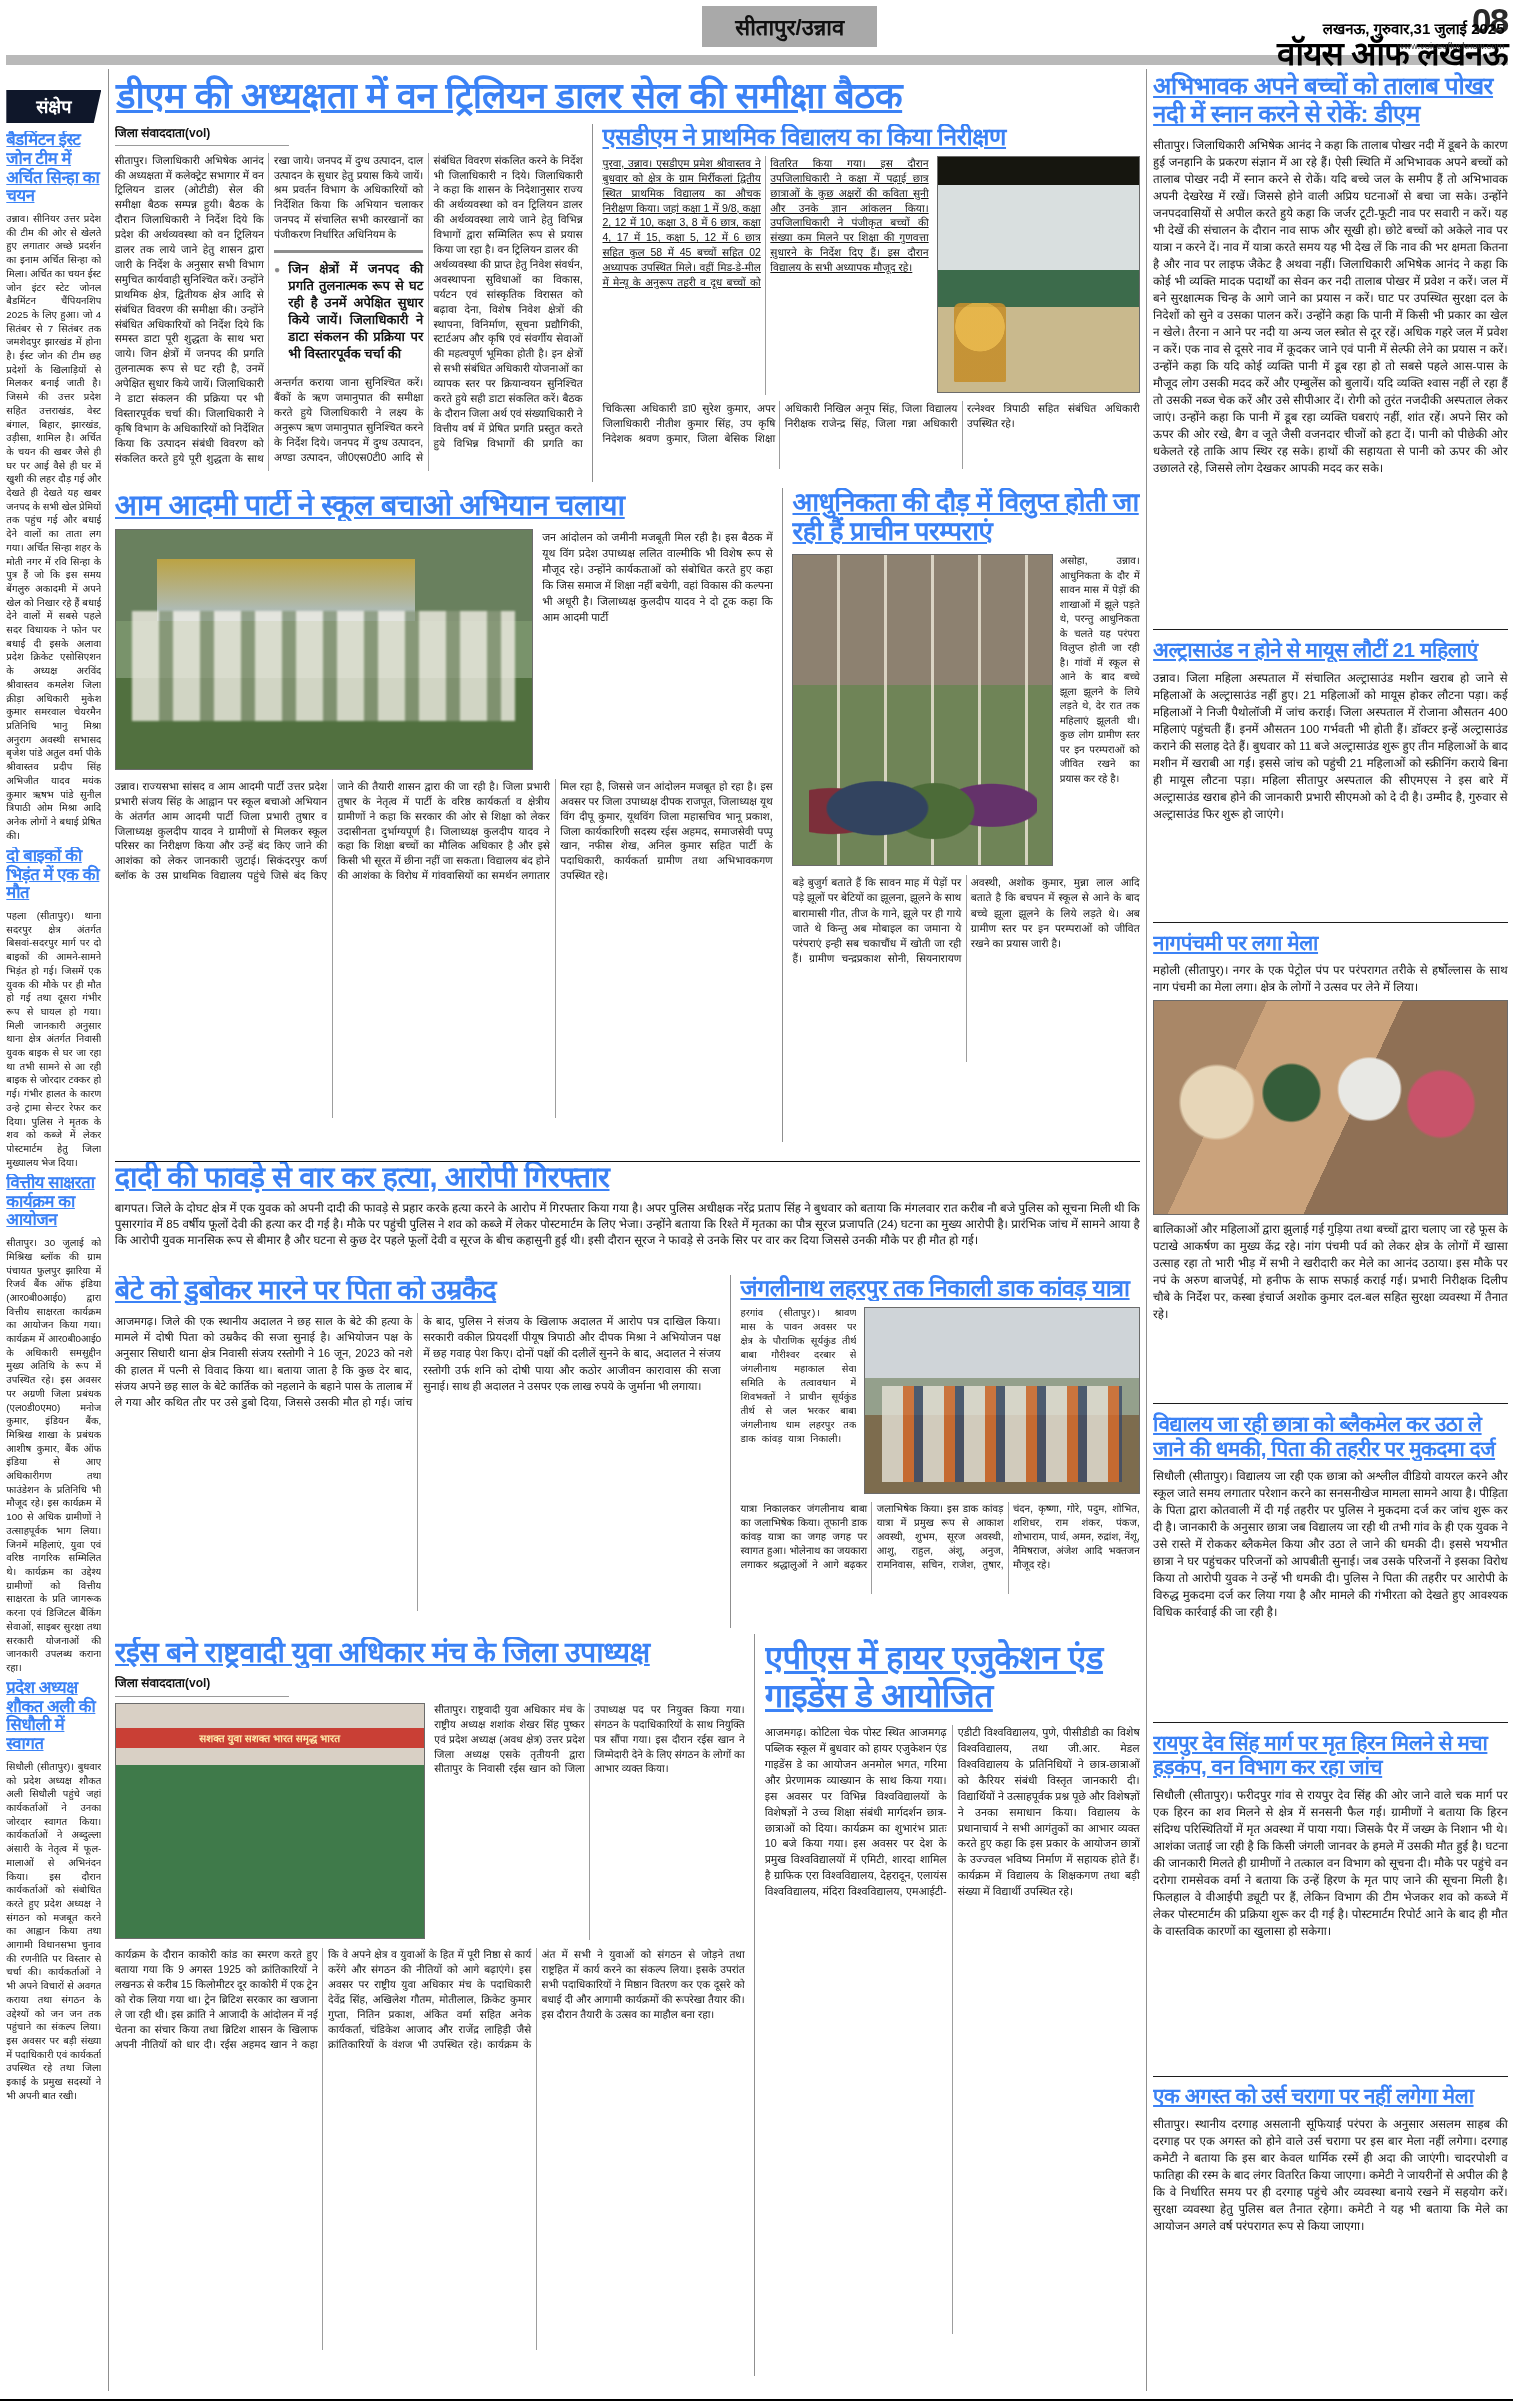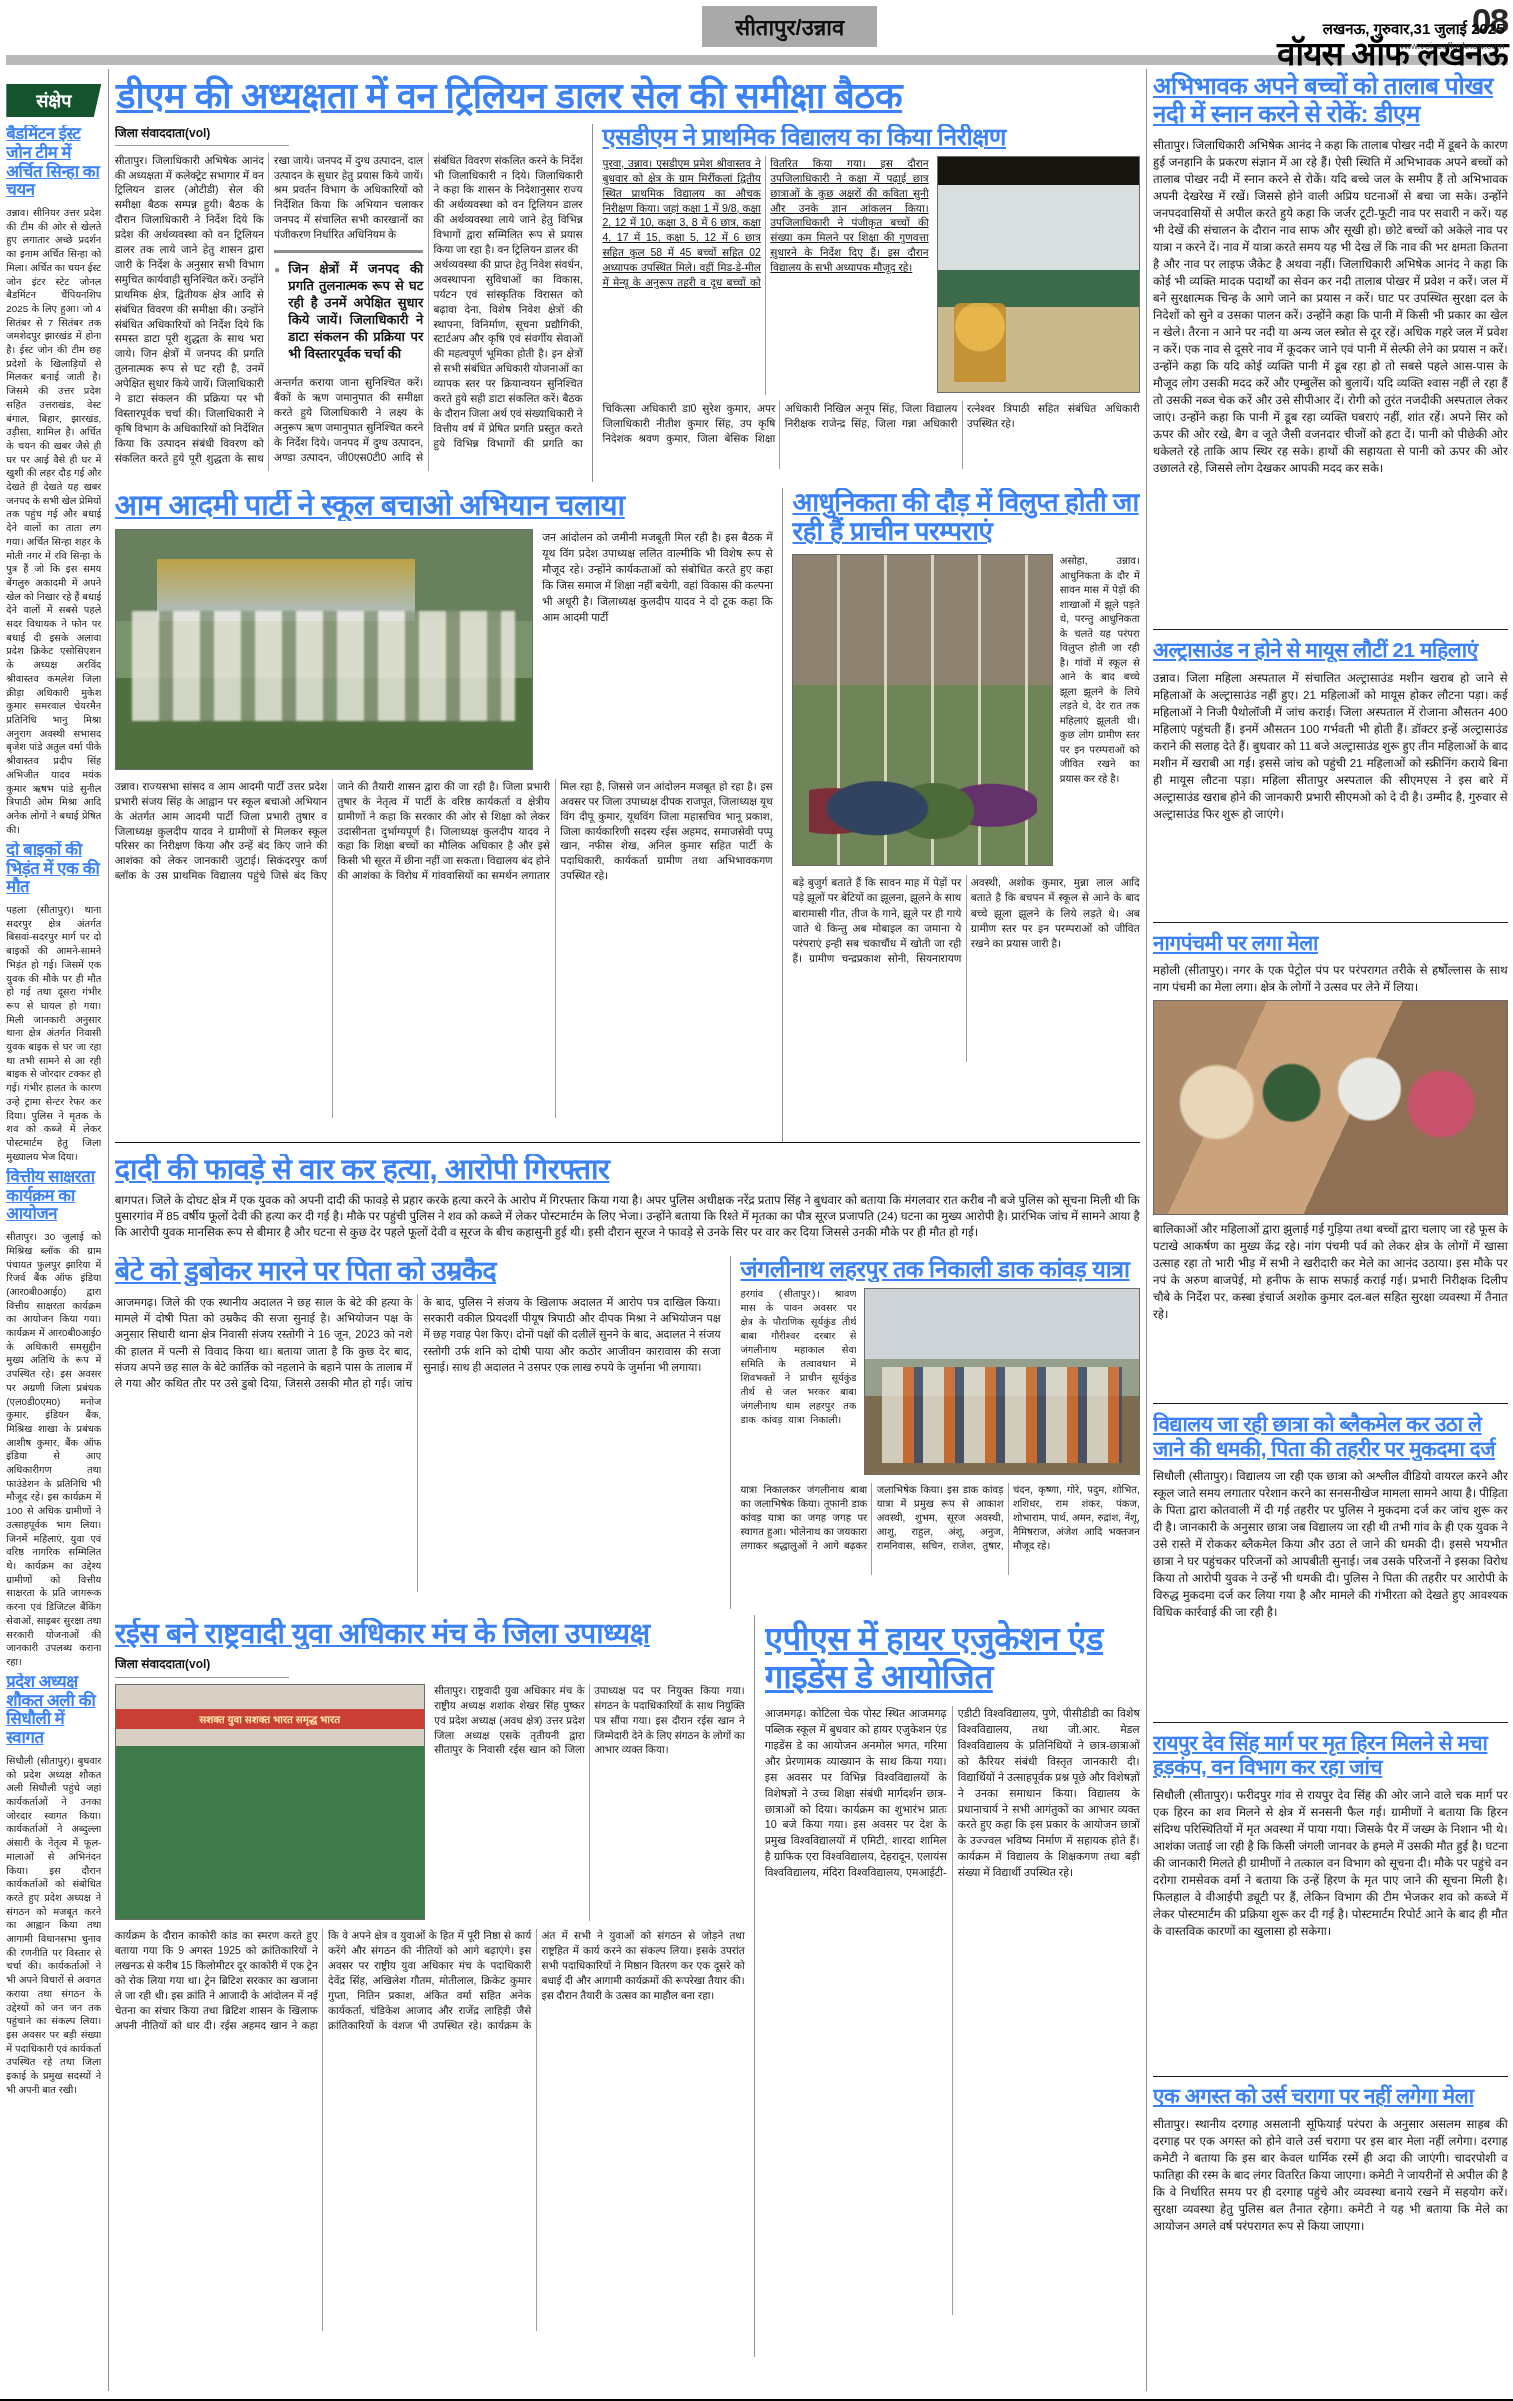--- a/index.html
+++ b/index.html
@@ -60,22 +60,22 @@
                radial-gradient(circle at 38% 40%, #355d3a 0 12%, transparent 13%),
                radial-gradient(circle at 62% 38%, #e8e8e4 0 13%, transparent 14%),
                radial-gradient(circle at 84% 46%, #c8536a 0 11%, transparent 12%); }
   .ph-kavad { background:linear-gradient(#cfd4d8 0 38%, #94a08c 38% 58%, #7d6c4e 58% 100%); }
   .ph-kavad::after { content:""; position:absolute; left:6%; bottom:6%; width:88%; height:52%;
     background:repeating-linear-gradient(90deg, #e7e3d8 0 20.6px, #d86a2a 20.6px 32px, #3b4a68 32px 41px); opacity:.8; filter:blur(0.4px); }
   .ph-raees { background:linear-gradient(#d9d0c5 0 26%, #3f7a4a 26% 100%); }
   .banner-strip { position:absolute; left:0; top:10%; width:100%; background:rgba(200,50,40,.92);
     color:#ffe9a8; font-size:10.3px; font-weight:800; text-align:center; padding:3.2px 1.6px; }
   
-  .brief-tag { background:#14532d; color:#fff; font-size:18px; font-weight:900; text-align:center;
-    padding:4px 4.7px 5.5px 4.7px; margin:15px 0 8px 0; clip-path:polygon(0 0, 100% 0, 92% 100%, 0 100%); }
+  .brief-tag { background:#0f172a; color:#fff; font-size:18px; font-weight:900; text-align:center;
+    padding:4px 4.7px 5.5px 4.7px; margin:21px 0 8px 0; clip-path:polygon(0 0, 100% 0, 92% 100%, 0 100%); }
   .lr-hl { font-size:16.6px; line-height:1.12; margin:4.7px 0 6.3px 0; }
   .lr-body { font-size:9.8px; line-height:1.4; }
   
   .lead-hl { font-size:36px; padding:8px 0 4.7px 1.6px; }
   .lead-row { display:flex; gap:9.5px; height:358px; overflow:hidden; margin-top:3.2px; }
   .lead-left { width:468px; }
   .cols3 { column-count:3; column-gap:10.3px; column-rule:0.8px solid #9d9d9d; height:318px; font-size:10.5px; line-height:1.42; overflow:hidden; }
   .pullquote { break-inside:avoid; border-top:3.2px solid #8d8d8d; margin:8px 0; padding:8px 0 4.7px 0;
     font-size:13px; font-weight:800; line-height:1.3; position:relative; padding-left:14.2px; }
   .pullquote::before { content:"●"; position:absolute; left:0; top:9.5px; color:#8d8d8d; font-size:10.3px; }
@@ -93,21 +93,21 @@
   .aap-photo { width:418px; height:241px; }
   .aap-side { flex:1; font-size:10.7px; line-height:1.5; overflow:hidden; }
   .aap-cols { margin-top:8px; column-count:3; column-gap:10.3px; column-rule:0.8px solid #9d9d9d; height:339px; font-size:10.5px; line-height:1.42; overflow:hidden; }
   .trad { flex:1; }
   .trad-hl { font-size:26px; line-height:1.12; margin-bottom:8px; }
   .trad-mid { display:flex; gap:6.3px; height:313px; }
   .trad-photo { width:261px; height:312px; }
   .trad-side { flex:1; font-size:10px; line-height:1.45; overflow:hidden; }
   .trad-body { margin-top:8px; font-size:10.5px; line-height:1.45; height:187px; overflow:hidden; column-count:2; column-gap:9.5px; column-rule:0.8px solid #9d9d9d; }
   
-  .dadi { margin-top:0; height:109px; overflow:hidden; border-top:1.6px solid #111; padding-top:11px; }
+  .dadi { margin-top:19px; height:109px; overflow:hidden; border-top:1.6px solid #111; padding-top:0; }
   .dadi-hl { font-size:29px; margin-bottom:6.3px; }
   .dadi-body { font-size:11.6px; line-height:1.42; }
   
   .row4 { display:flex; gap:9.5px; height:353px; margin-top:4.7px; overflow:hidden; }
   .bete { width:606px; }
   .bete-hl { font-size:27px; margin:1.6px 0 8px 0; }
   .bete-cols { column-count:2; column-gap:11px; column-rule:0.8px solid #9d9d9d; height:298px; font-size:11px; line-height:1.46; overflow:hidden; }
   .kavad { flex:1; }
   .kavad-hl { font-size:23px; line-height:1.15; margin-bottom:6.3px; }
   .kavad-mid { display:flex; gap:8px; height:188px; }

